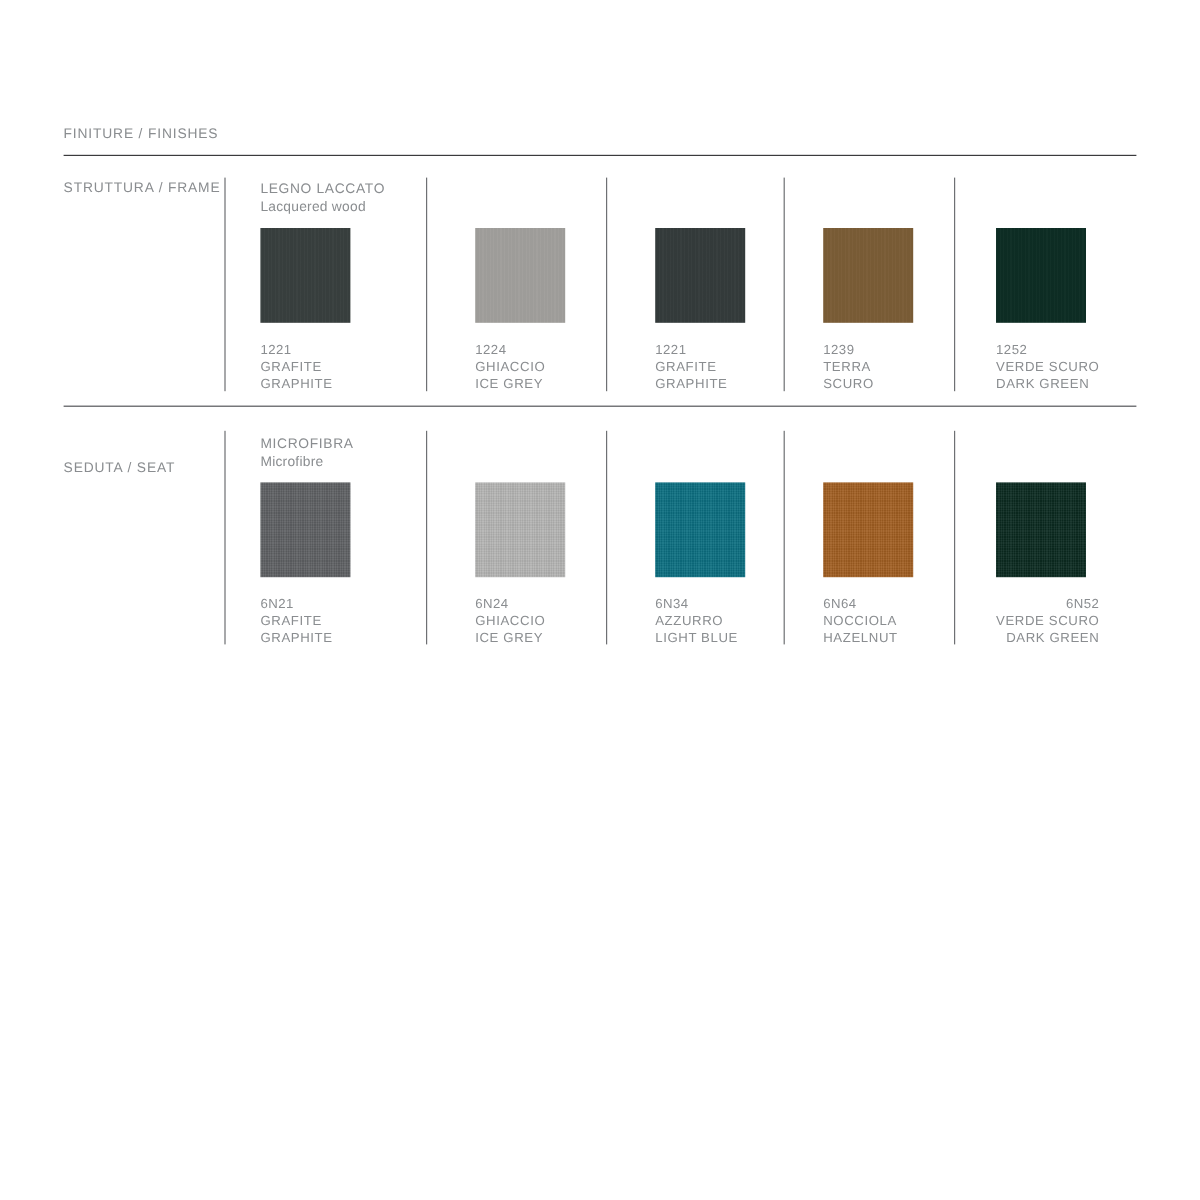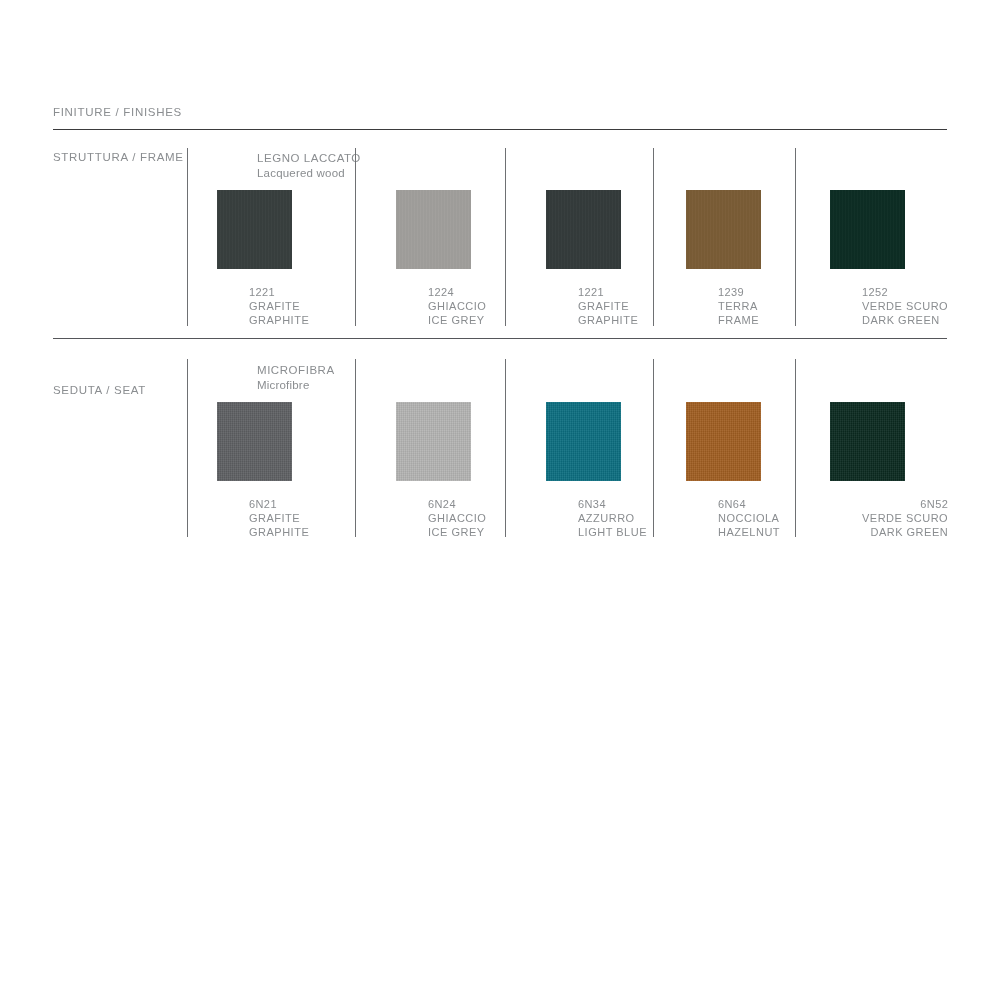--- a/index.html
+++ b/index.html
@@ -69,21 +69,20 @@
   .vdiv.r1 { top: 148px; height: 178px; }
   .vdiv.r2 { top: 359px; height: 178px; }
 
   
   .mat-head {
     position: absolute;
     font-size: 11.5px;
     letter-spacing: 0.55px;
     line-height: 14.5px;
     white-space: nowrap;
-    margin-left: 40px;
   }
   .mat-head .it {
     color: #8a8d90;
     display: block;
   }
   .mat-head .en {
     color: #8a8d90;
     display: block;
     letter-spacing: 0.2px;
   }
@@ -117,21 +116,21 @@
 
   
   .cap {
     position: absolute;
     font-size: 11px;
     letter-spacing: 0.5px;
     line-height: 14.2px;
     color: #8a8d90;
     white-space: nowrap;
   }
-  .cap span { display: block; margin-left: 32px; }
+  .cap span { display: block; }
   .cap .code { letter-spacing: 0.4px; }
 </style>
 </head>
 <body>
 
 <div class="sheet">
 
   <div class="section-title">FINITURE / FINISHES</div>
   <div class="rule-top"></div>
 
@@ -172,21 +171,21 @@
       <div class="swatch flat" style="left: 546px; top: 190px; background: rgb(52, 59, 59);"></div>
       <div class="cap" style="left: 546px; top: 285px;">
         <span class="code">1221</span>
         <span>GRAFITE</span>
         <span>GRAPHITE</span>
       </div>
       <div class="swatch flat" style="left: 686px; top: 190px; background: rgb(122, 92, 54);"></div>
       <div class="cap" style="left: 686px; top: 285px;">
         <span class="code">1239</span>
         <span>TERRA</span>
-        <span>FRAME</span>
+        <span>SCURO</span>
       </div>
       <div class="swatch flat" style="left: 830px; top: 190px; background: rgb(13, 45, 36);"></div>
       <div class="cap" style="left: 830px; top: 285px;">
         <span class="code">1252</span>
         <span>VERDE SCURO</span>
         <span>DARK GREEN</span>
       </div>
       <div class="vdiv r2" style="left: 187px;"></div>
       <div class="vdiv r2" style="left: 355px;"></div>
       <div class="vdiv r2" style="left: 505px;"></div>

